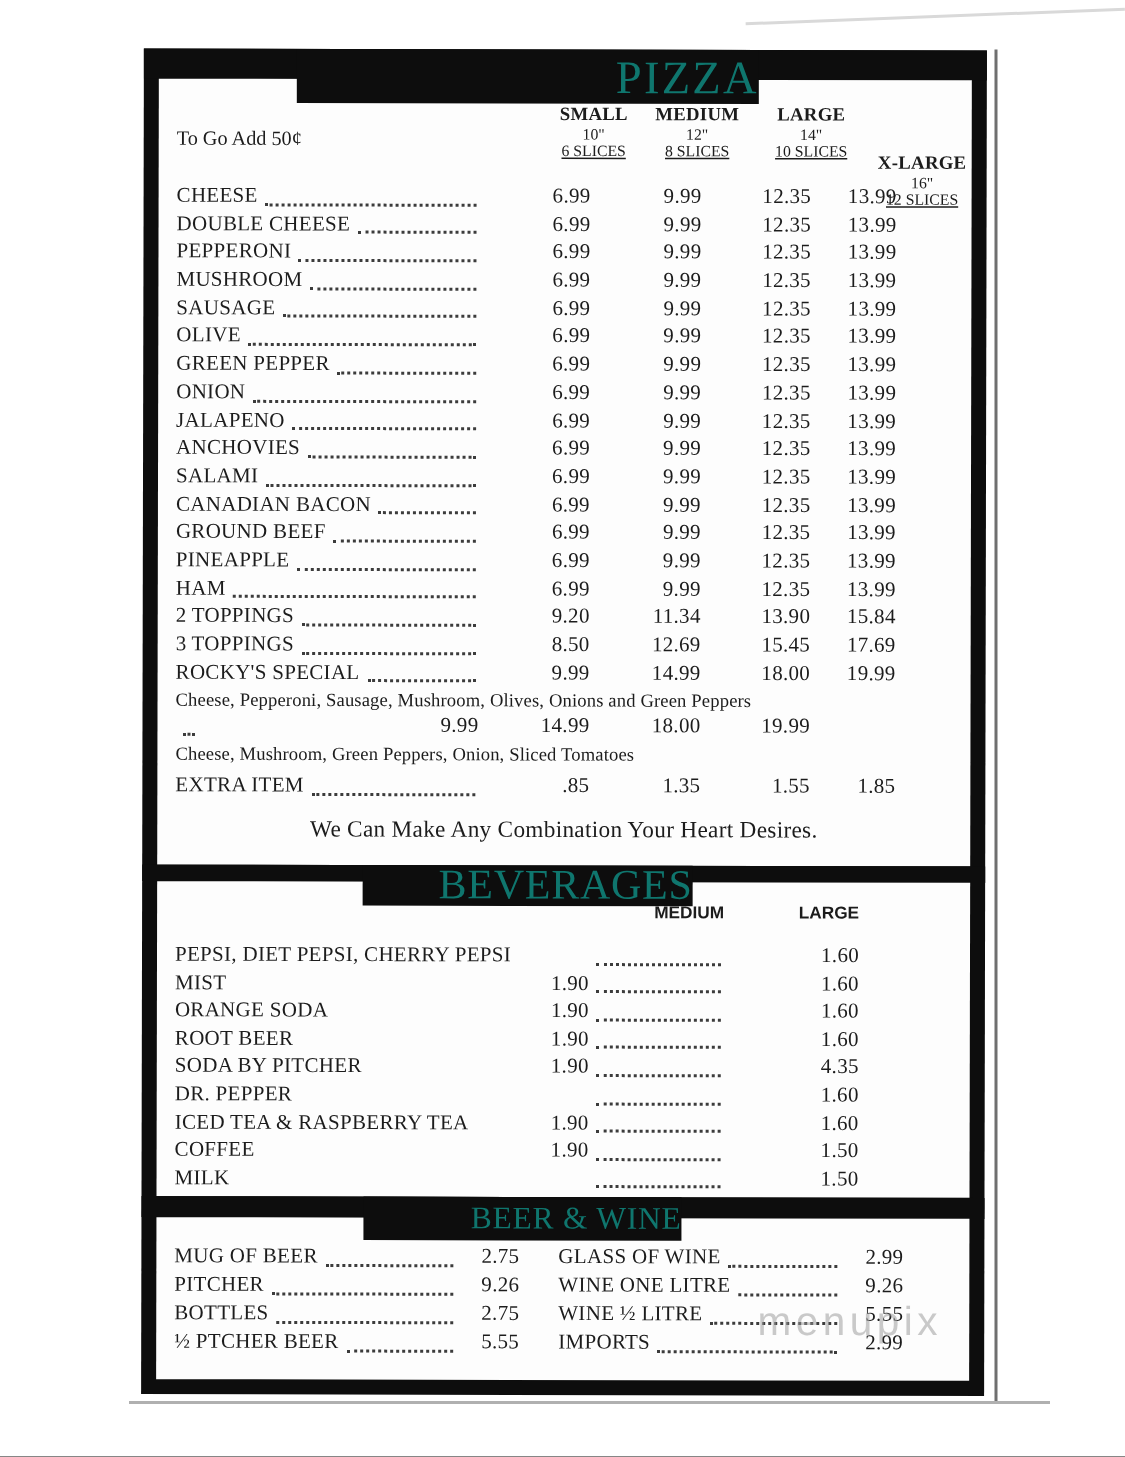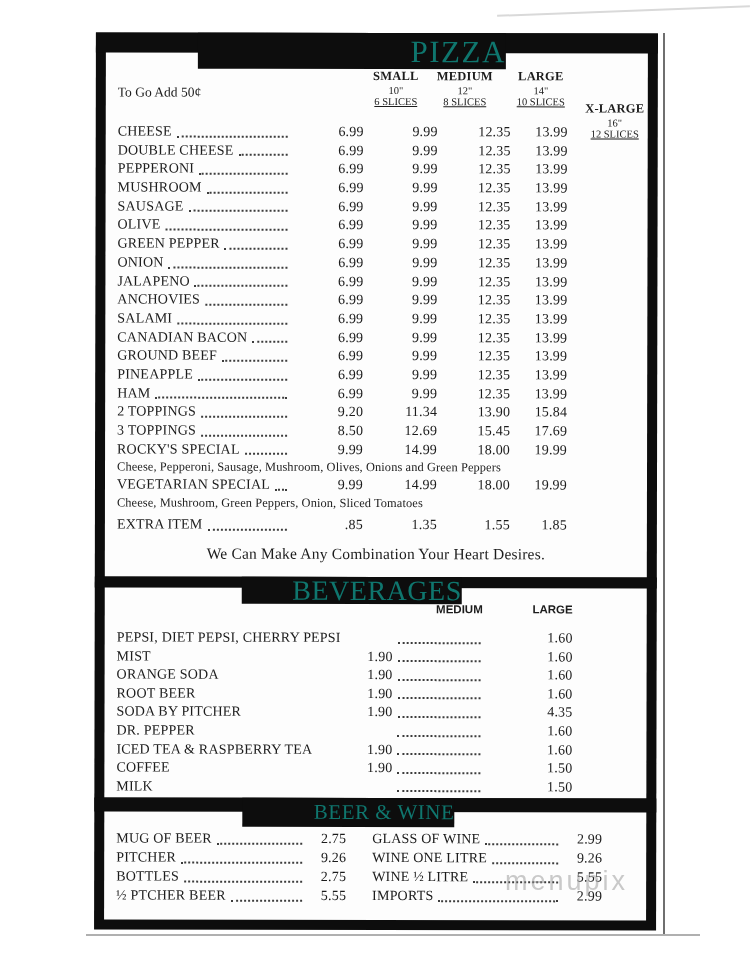--- a/index.html
+++ b/index.html
@@ -33,21 +33,21 @@
 
   
   .pizza-head { position:relative; height:70px; }
   .togo { position:absolute; left:12px; top:32px; font-size:13.5px; }
   .size-col { position:absolute; top:16px; width:82px; text-align:center; }
   .size-col .lbl { font-weight:bold; font-size:12.5px; line-height:14px; letter-spacing:0.2px; }
   .size-col .sz  { font-size:10.5px; line-height:11px; margin-top:2px; }
   .size-col .sl  { font-size:10.5px; line-height:11px;text-decoration:underline; }
 
   
-  .pizza-rows { padding:0 80px 0 12px; }
+  .pizza-rows { padding:0 50px 0 12px; }
   .row {
     display:grid; grid-template-columns:auto 1fr 74px 74px 73px 57px;
     height:18.7px; line-height:18.7px; font-size:14px; letter-spacing:0.2px;
   }
   .row.extra { margin-top:5px; }
   .iname { white-space:nowrap; }
   .leader {
     align-self:end; margin:0 2px 4px 5px; min-width:8px;
     border-bottom:2.2px dotted #3c3c3c;
   }
@@ -263,21 +263,20 @@
           <div class="row">
             <span class="iname">ROCKY'S SPECIAL</span>
             <span class="leader"></span>
             <span class="price">9.99</span>
             <span class="price">14.99</span>
             <span class="price">18.00</span>
             <span class="price">19.99</span>
           </div>
           <div class="desc">Cheese, Pepperoni, Sausage, Mushroom, Olives, Onions and Green Peppers</div>
           <div class="row">
-            <span class="iname">VEGETARIAN SPECIAL</span>
             <span class="leader"></span>
             <span class="price">9.99</span>
             <span class="price">14.99</span>
             <span class="price">18.00</span>
             <span class="price">19.99</span>
           </div>
           <div class="desc">Cheese, Mushroom, Green Peppers, Onion, Sliced Tomatoes</div>
           <div class="row extra">
             <span class="iname">EXTRA ITEM</span>
             <span class="leader"></span>

